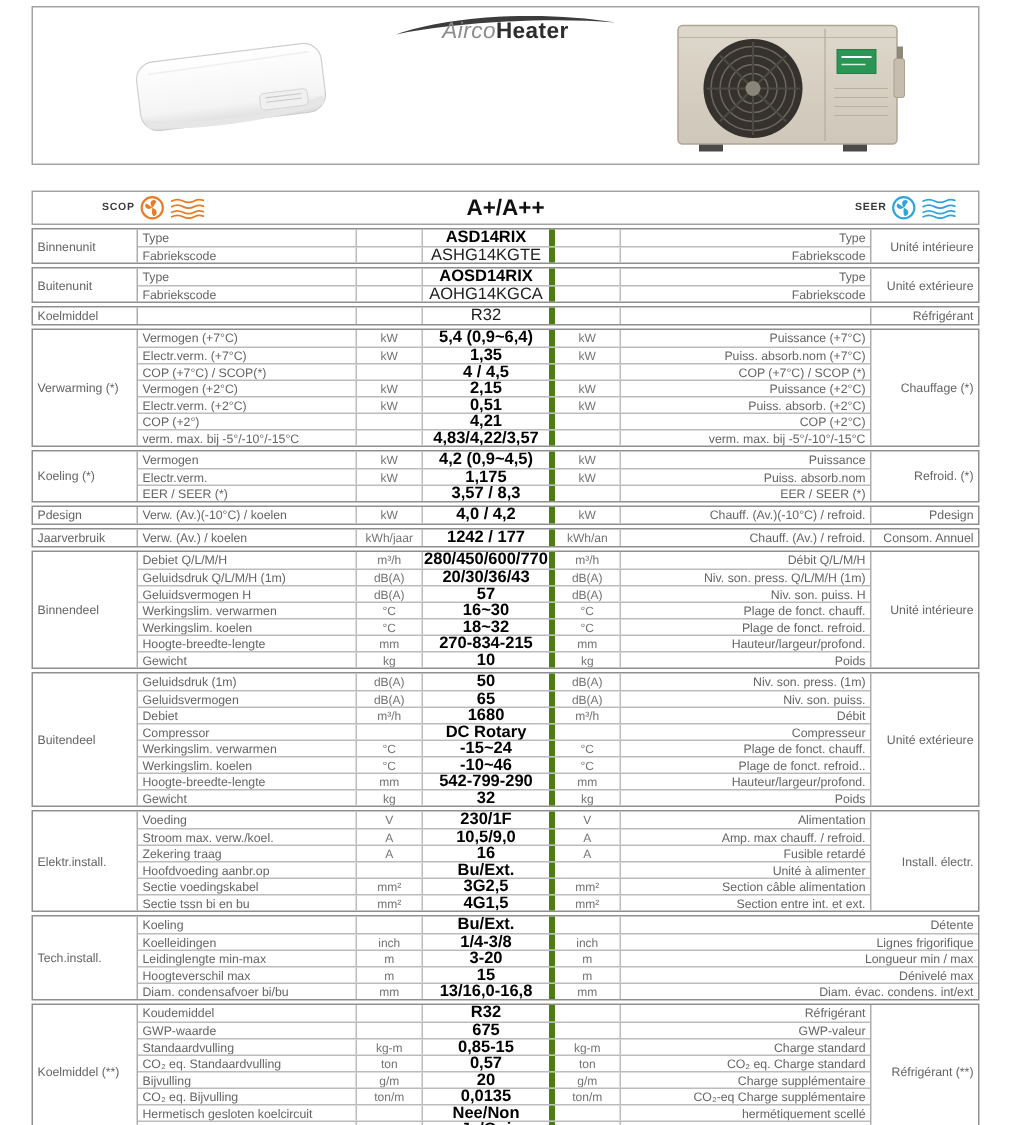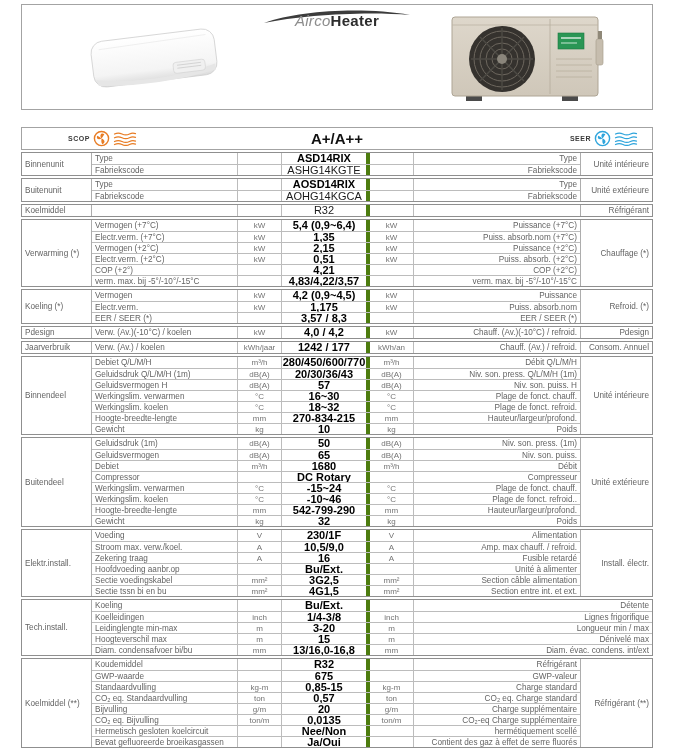--- a/index.html
+++ b/index.html
@@ -218,20 +218,27 @@
             <div class="c fr">Puissance (+7°C)</div>
           </div>
           <div class="row">
             <div class="c nl">Electr.verm. (+7°C)</div>
             <div class="c u">kW</div>
             <div class="c v">1,35</div>
             <div class="c u">kW</div>
             <div class="c fr">Puiss. absorb.nom (+7°C)</div>
           </div>
           <div class="row">
+            <div class="c nl">COP (+7°C) / SCOP(*)</div>
+            <div class="c u"></div>
+            <div class="c v">4 / 4,5</div>
+            <div class="c u"></div>
+            <div class="c fr">COP (+7°C) / SCOP (*)</div>
+          </div>
+          <div class="row">
             <div class="c nl">Vermogen (+2°C)</div>
             <div class="c u">kW</div>
             <div class="c v">2,15</div>
             <div class="c u">kW</div>
             <div class="c fr">Puissance (+2°C)</div>
           </div>
           <div class="row">
             <div class="c nl">Electr.verm. (+2°C)</div>
             <div class="c u">kW</div>
             <div class="c v">0,51</div>

